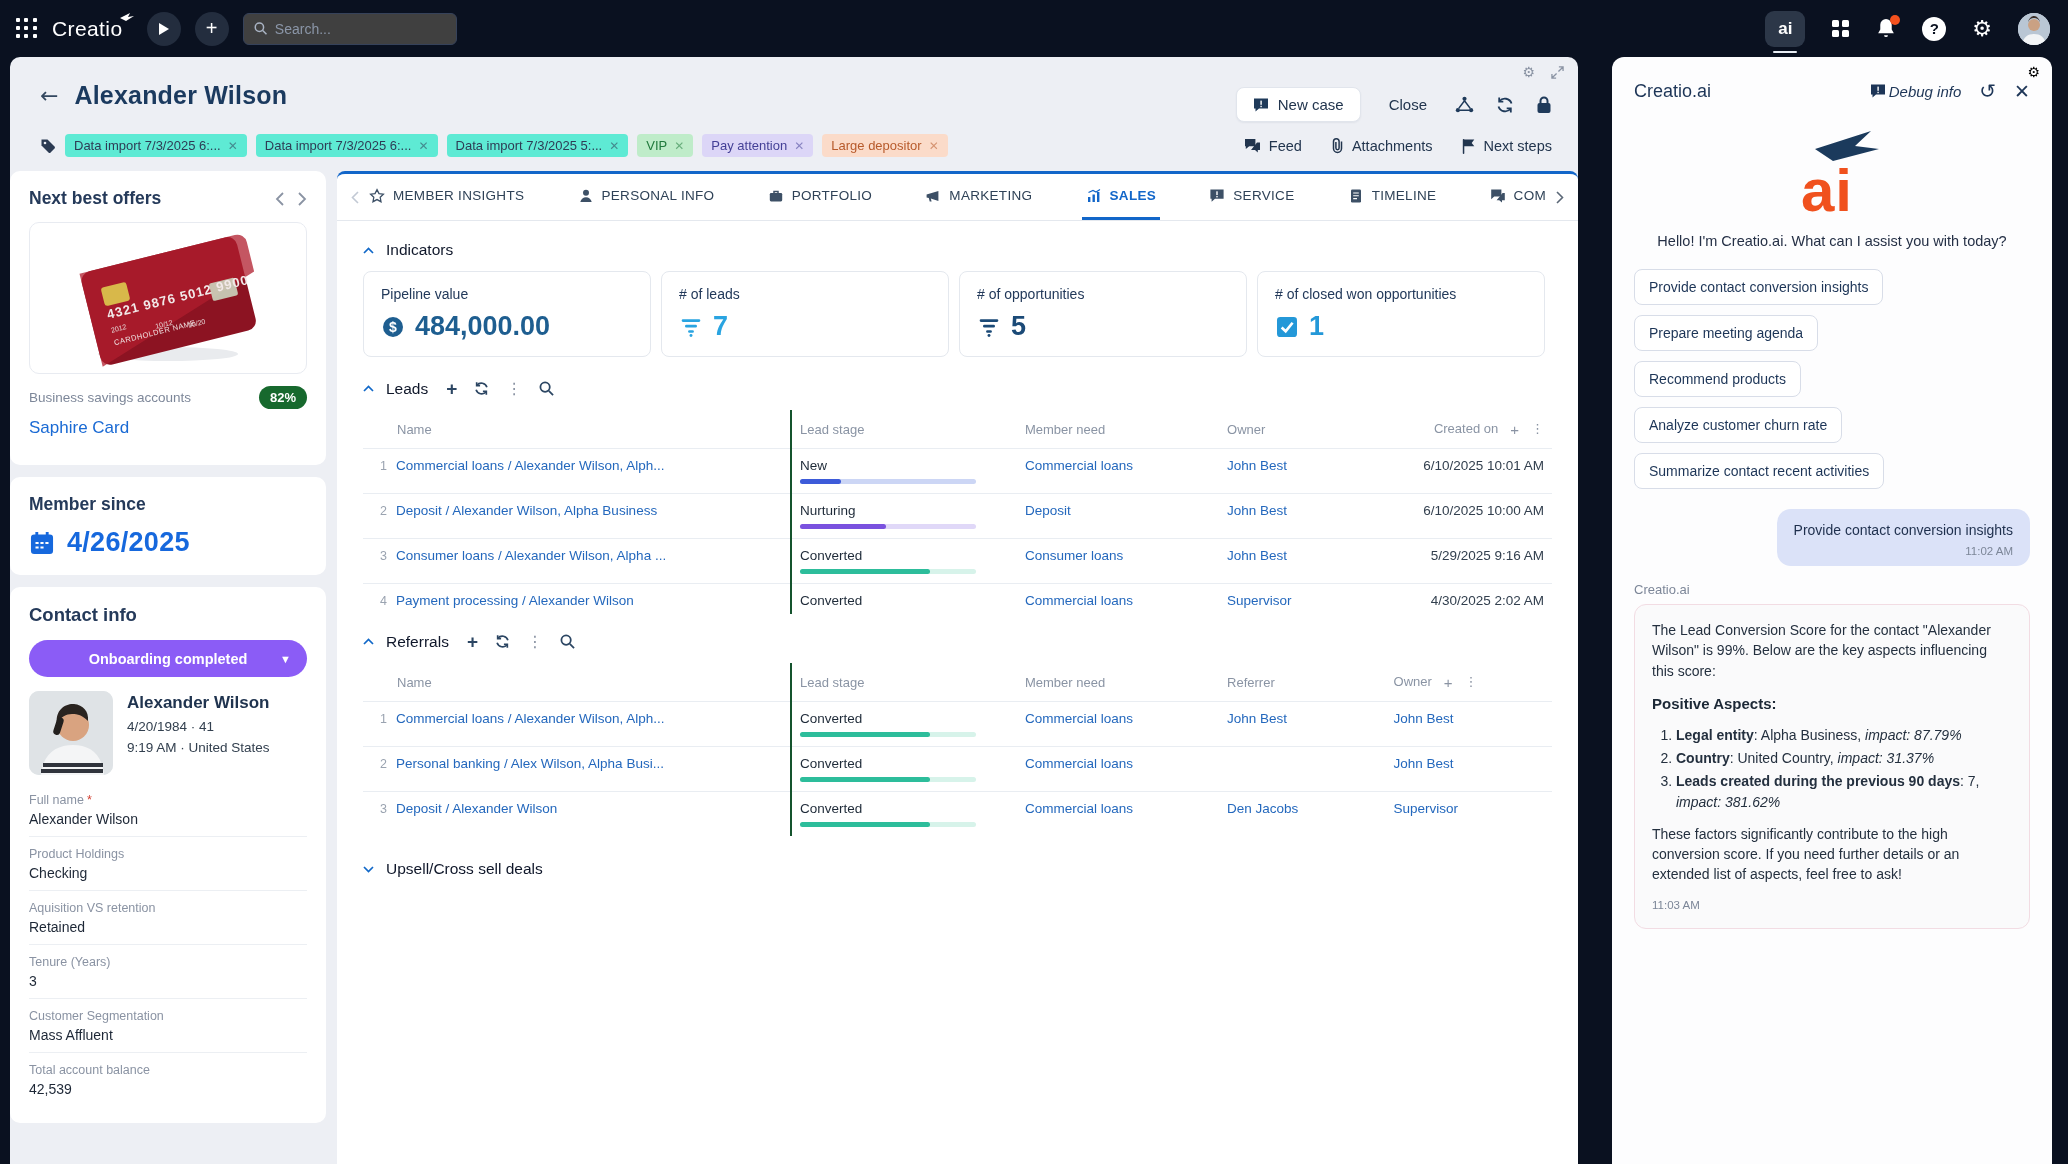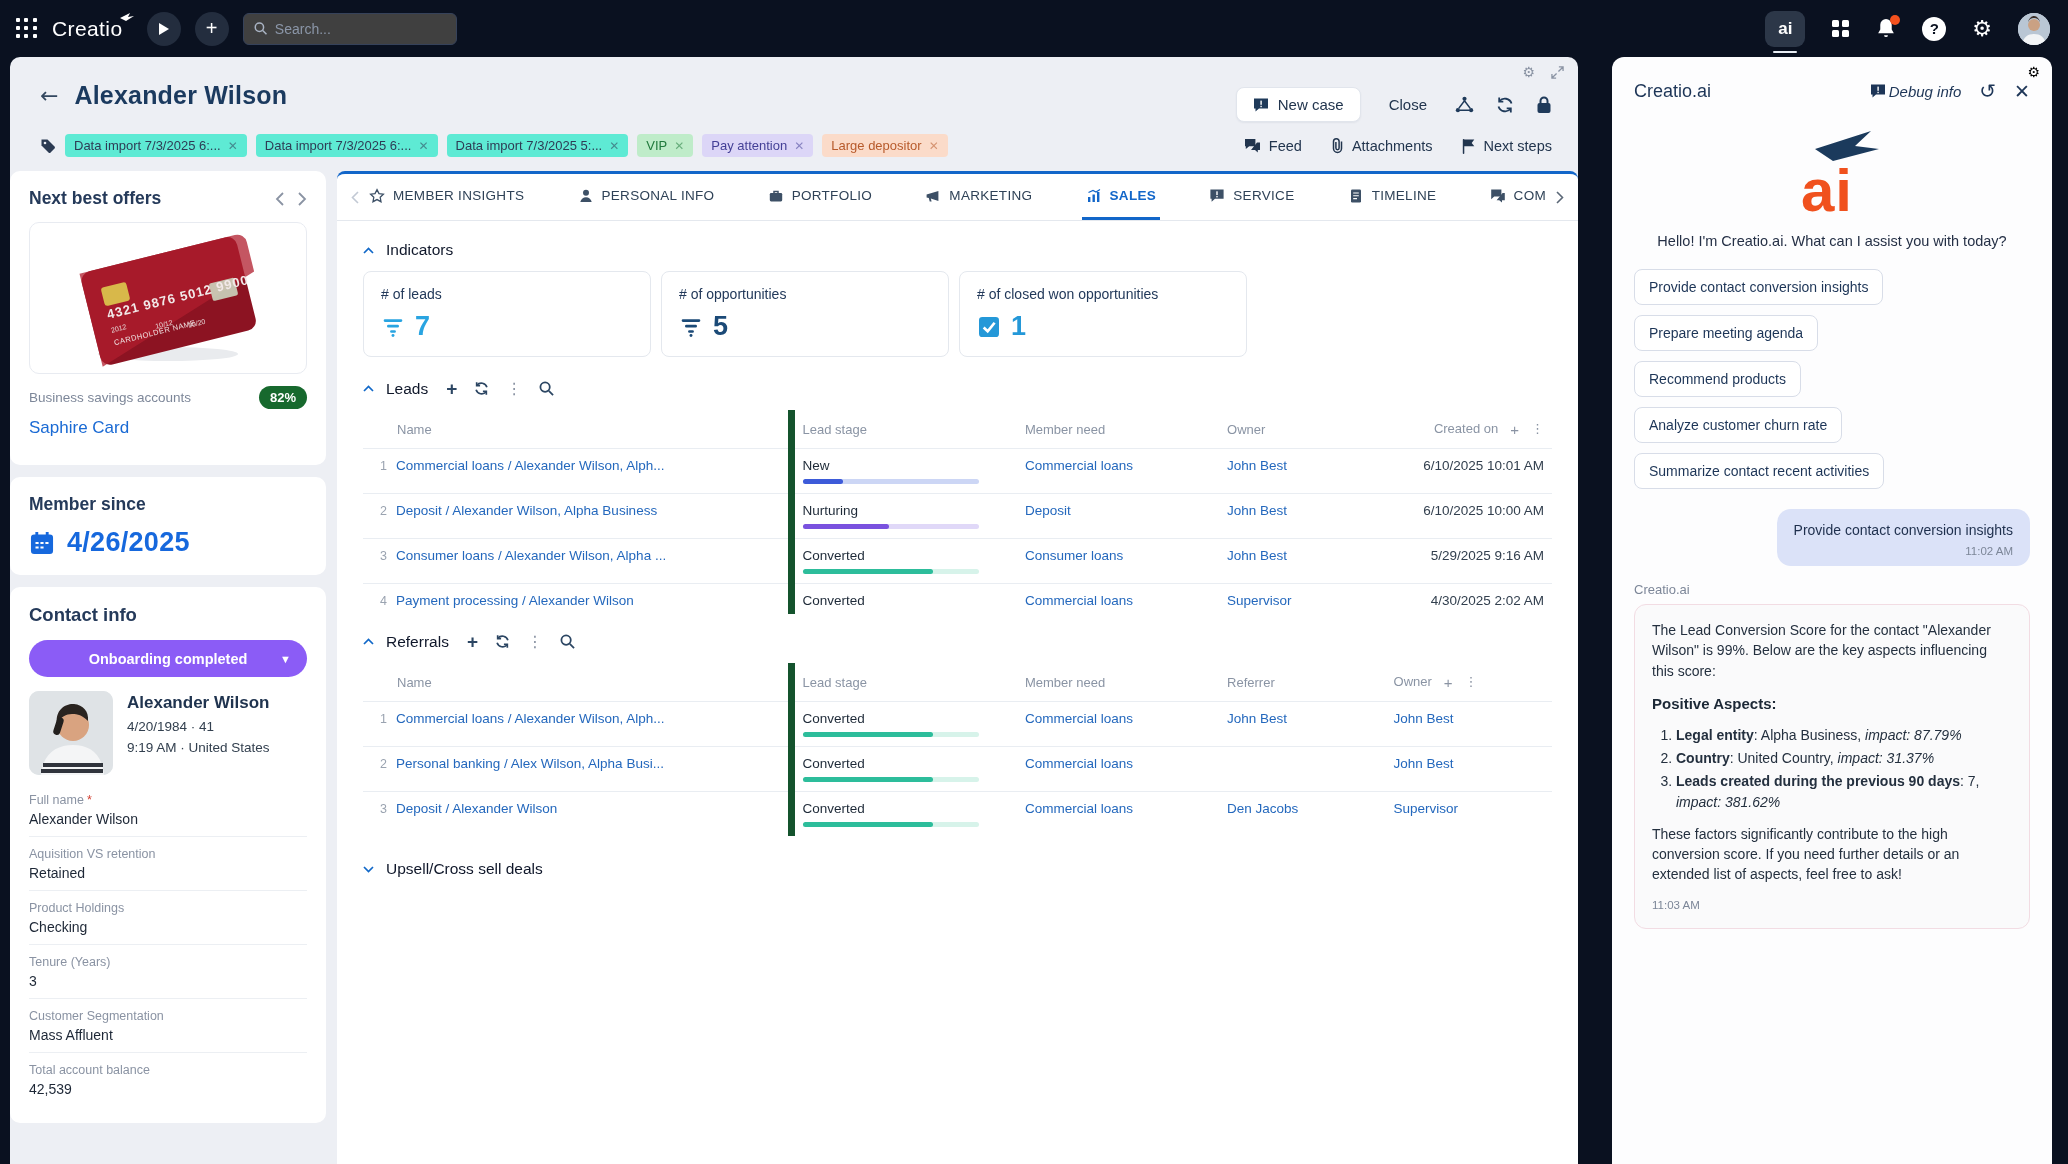--- a/index.html
+++ b/index.html
@@ -100,21 +100,21 @@
   .tool.kebab { color:#8a93a3; font-family:"DejaVu Sans", sans-serif; }
 
   .ind-row { display:flex; gap:10px; margin:10px 0 22px; }
   .ind-card { width:288px; border:1px solid #e4e8ee; border-radius:8px; padding:14px 17px; }
   .ind-label { font-size:14px; color:#22395a; }
   .ind-val { display:flex; align-items:center; gap:10px; margin-top:9px; font-size:27px; font-weight:bold; }
 
   table.grid { width:100%; border-collapse:collapse; table-layout:fixed; }
   .grid th { text-align:left; color:#8a94a4; font-weight:normal; font-size:13px; padding:11px 8px 10px; white-space:nowrap; overflow:hidden; }
   .grid td { padding:9px 8px; font-size:13.5px; border-top:1px solid #e9edf2; vertical-align:top; white-space:nowrap; overflow:hidden; }
-  .grid .col-stage { border-left:7px solid #14532d; }
+  .grid .col-stage { border-left:2px solid #14532d; }
   .rownum { color:#9aa3b0; font-size:12.5px; display:inline-block; width:16px; text-align:right; margin-right:9px; }
   a.glink { color:#2468bd; text-decoration:none; cursor:pointer; }
   .stage-lbl { color:#1e2a38; }
   .stage-track { margin-top:6px; width:176px; height:5px; border-radius:3px; }
   .stage-fill { height:5px; border-radius:3px; }
   .st-new .stage-track { background:#ccd6f5; } .st-new .stage-fill { background:#3d5bd9; }
   .st-nurturing .stage-track { background:#e0d8f8; } .st-nurturing .stage-fill { background:#7a52df; }
   .st-converted .stage-track { background:#d7f3ea; } .st-converted .stage-fill { background:#2dbd9b; }
   .cell-date { text-align:right; color:#33404f; }
   th.th-last { text-align:right; }
@@ -404,26 +404,26 @@
               <div class="contact-sub">4/20/1984 · 41</div>
               <div class="contact-sub">9:19 AM · United States</div>
             </div>
           </div>
           <div style="margin-top:8px;">
               <div class="cfield">
                 <div class="lbl">Full name<span class="req">*</span></div>
                 <div class="val">Alexander Wilson</div>
               </div>
               <div class="cfield">
+                <div class="lbl">Product Holdings</div>
+                <div class="val">Checking</div>
+              </div>
+              <div class="cfield">
                 <div class="lbl">Aquisition VS retention</div>
                 <div class="val">Retained</div>
-              </div>
-              <div class="cfield">
-                <div class="lbl">Product Holdings</div>
-                <div class="val">Checking</div>
               </div>
               <div class="cfield">
                 <div class="lbl">Tenure (Years)</div>
                 <div class="val">3</div>
               </div>
               <div class="cfield">
                 <div class="lbl">Customer Segmentation</div>
                 <div class="val">Mass Affluent</div>
               </div>
               <div class="cfield">
@@ -527,20 +527,32 @@
 
           <div class="sec-head">
             <span class="chev">
                 <svg width="11" height="7" viewBox="0 0 11 7">
                   <path d="M1 6 L5.5 1.5 L10 6" fill="none" stroke="#1168c8" stroke-width="1.7"></path>
                 </svg>
               </span>
             <span class="sec-title">Indicators</span>
           </div>
           <div class="ind-row">
+              <div class="ind-card">
+                <div class="ind-label">Pipeline value</div>
+                <div class="ind-val" style="color:#1e5e90">
+                  <span>
+                    <svg width="24" height="24" viewBox="0 0 18 18">
+                      <circle cx="9" cy="9" r="7.5" fill="currentColor"></circle>
+                      <text x="9" y="12.8" font-size="10.5" fill="#fff" text-anchor="middle" font-weight="bold">$</text>
+                    </svg>
+                  </span>
+                  <span>484,000.00</span>
+                </div>
+              </div>
               <div class="ind-card">
                 <div class="ind-label"># of leads</div>
                 <div class="ind-val" style="color:#29a4e1">
                   <span>
                     <svg width="24" height="24" viewBox="0 0 18 18">
                       <path d="M3 4.2h12M5.5 8.4h7M7.8 12.4h2.4" stroke="currentColor" stroke-width="2" stroke-linecap="round" fill="none"></path>
                       <circle cx="9" cy="15.4" r="1.1" fill="currentColor"></circle>
                     </svg>
                   </span>
                   <span>7</span>

